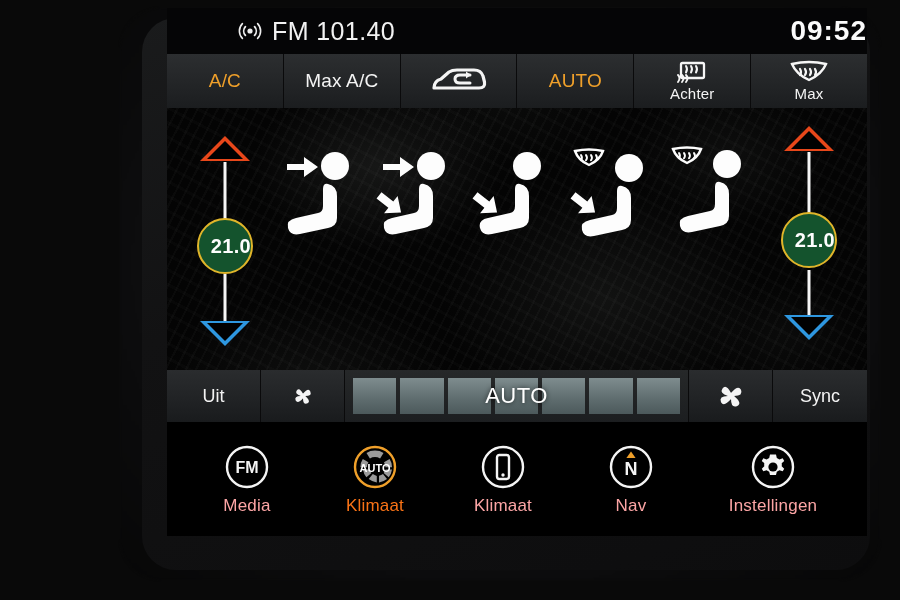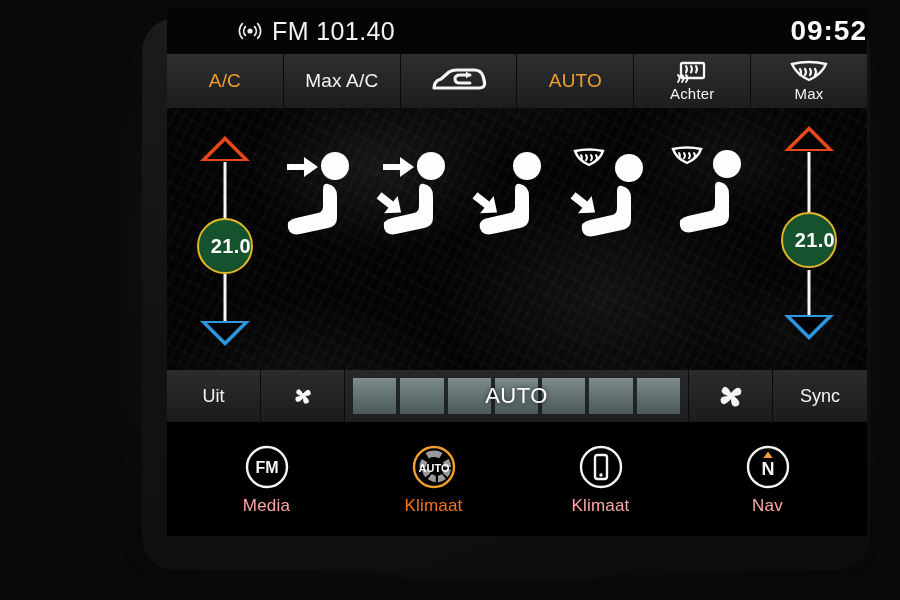--- a/index.html
+++ b/index.html
@@ -402,15 +402,25 @@
         <div class="navicon">
           <svg width="48" height="48" viewBox="0 0 48 48">
             <circle cx="24" cy="24" r="20" fill="none" stroke="#f4f4f4" stroke-width="2.4"></circle>
             <path d="M24 8.5 l4.6 6.5 h-9.2 Z" fill="#f0a02a"></path>
             <text x="24" y="32" text-anchor="middle" font-family="Liberation Sans, sans-serif" font-size="18" font-weight="600" fill="#f4f4f4">N</text>
           </svg>
         </div>
         <span class="navlbl">Nav</span>
       </div>
 
+      <div class="navitem wide">
+        <div class="navicon">
+          <svg width="48" height="48" viewBox="0 0 48 48">
+            <circle cx="24" cy="24" r="20" fill="none" stroke="#f4f4f4" stroke-width="2.4"></circle>
+            <path d="M24 11.5 l3 0 0.8 3.4 a10 10 0 0 1 2.6 1.5 l3.3 -1.1 1.5 2.6 -2.5 2.4 a10 10 0 0 1 0 3 l2.5 2.4 -1.5 2.6 -3.3 -1.1 a10 10 0 0 1 -2.6 1.5 l-0.8 3.4 -3 0 -3 0 -0.8 -3.4 a10 10 0 0 1 -2.6 -1.5 l-3.3 1.1 -1.5 -2.6 2.5 -2.4 a10 10 0 0 1 0 -3 l-2.5 -2.4 1.5 -2.6 3.3 1.1 a10 10 0 0 1 2.6 -1.5 l0.8 -3.4 Z" fill="#f4f4f4"></path>
+            <circle cx="24" cy="24" r="4.6" fill="#000"></circle>
+          </svg>
+        </div>
+        <span class="navlbl">Instellingen</span>
+      </div>
     </div>
   </div>
 </div>
 
 </body></html>

